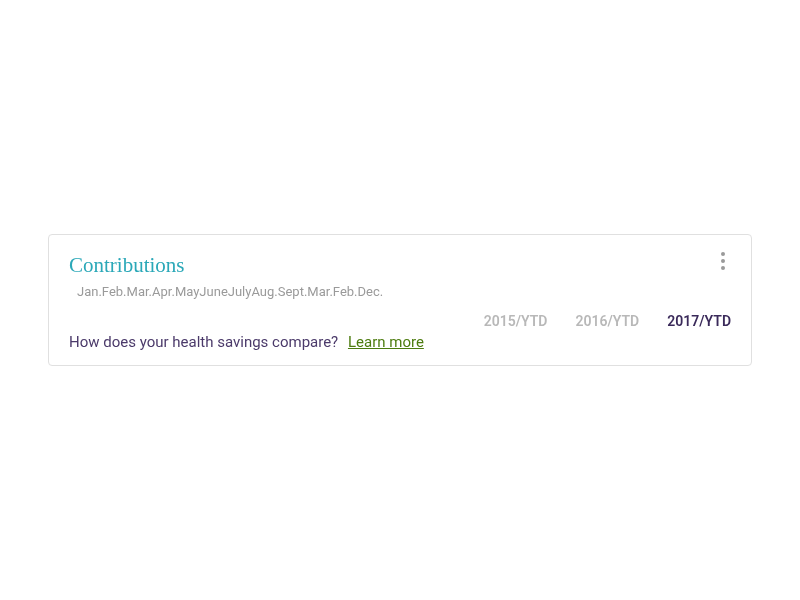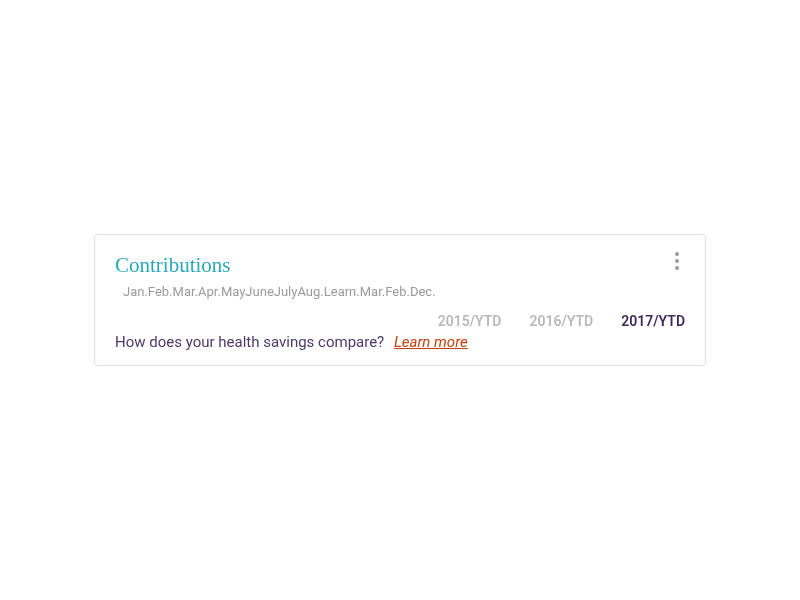--- a/index.html
+++ b/index.html
@@ -10,21 +10,21 @@
     body {
       width: 800px;
       height: 600px;
       background: #ffffff;
       font-family: -apple-system, BlinkMacSystemFont, "Segoe UI", Roboto, sans-serif;
       display: flex;
       align-items: center;
       justify-content: center;
     }
     .card {
-      width: 612px;
+      width: 704px;
       border: 1px solid #e0e0e0;
       border-radius: 4px;
       padding: 18px 20px 14px 20px;
       position: relative;
       background: #fff;
     }
     .card-title {
       font-size: 21px;
       font-weight: 400;
       color: #2ba8b8;
@@ -108,22 +108,21 @@
     }
     .footer-row {
       margin-top: 4px;
       font-size: 15px;
       color: #4b3a6a;
     }
     .footer-row .learn-more {
       margin-left: 6px;
       text-decoration: underline;
       cursor: pointer;
-      color: #c2410c;
-      font-style: italic;
+      color: #4d7c0f;
     }
   </style>
 </head>
 <body>
 
 <div class="card">
   <div class="card-title">Contributions</div>
 
   <div class="options-btn">
     <span class="dot"></span>
@@ -134,21 +133,21 @@
   <div class="chart-area">
     <div class="x-labels">
       <span>Jan.</span>
       <span>Feb.</span>
       <span>Mar.</span>
       <span>Apr.</span>
       <span>May</span>
       <span>June</span>
       <span>July</span>
       <span>Aug.</span>
-      <span>Learn.</span>
+      <span>Sept.</span>
       <span>Mar.</span>
       <span>Feb.</span>
       <span>Dec.</span>
     </div>
   </div>
 
   <div class="legend-row">
     <span class="legend-item">2015/YTD</span>
     <span class="legend-item">2016/YTD</span>
     <span class="legend-item active">2017/YTD</span>

